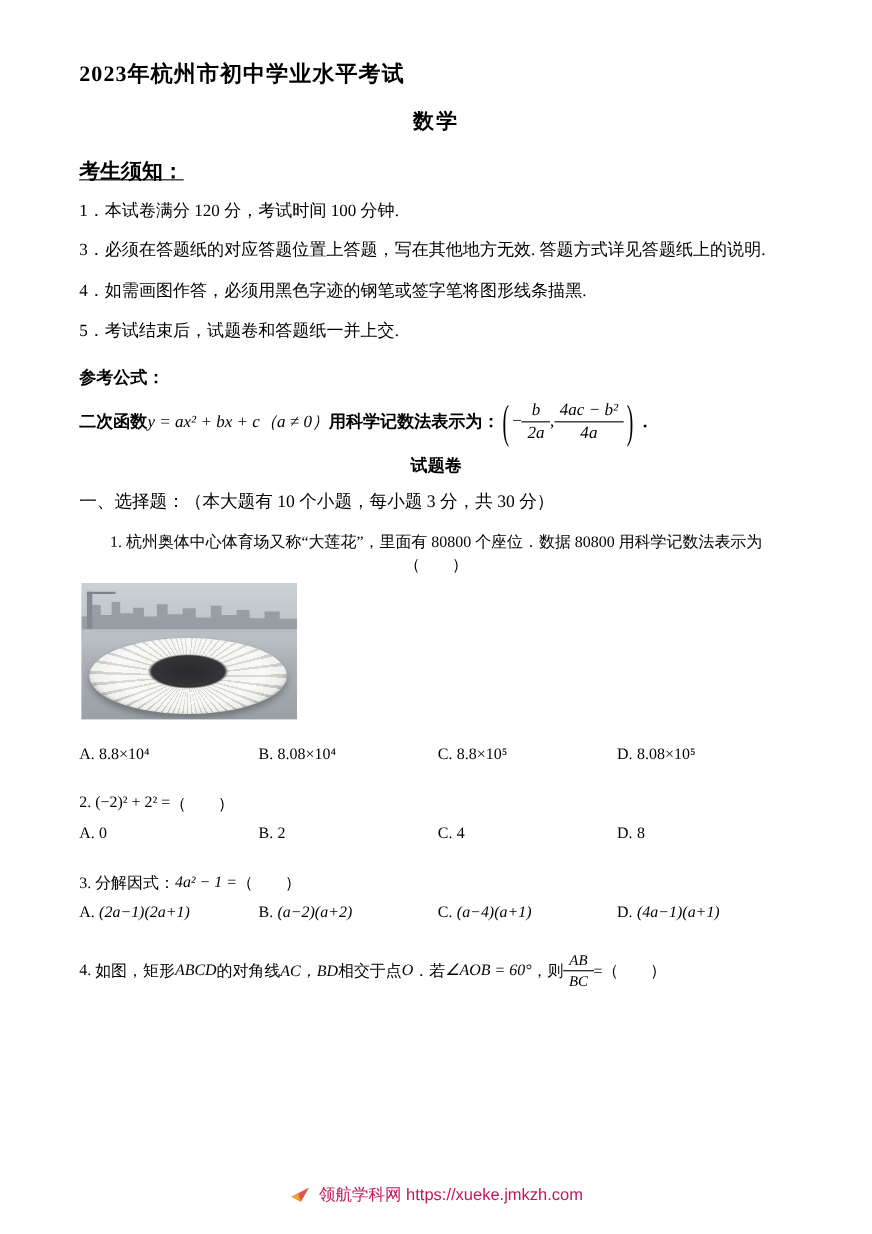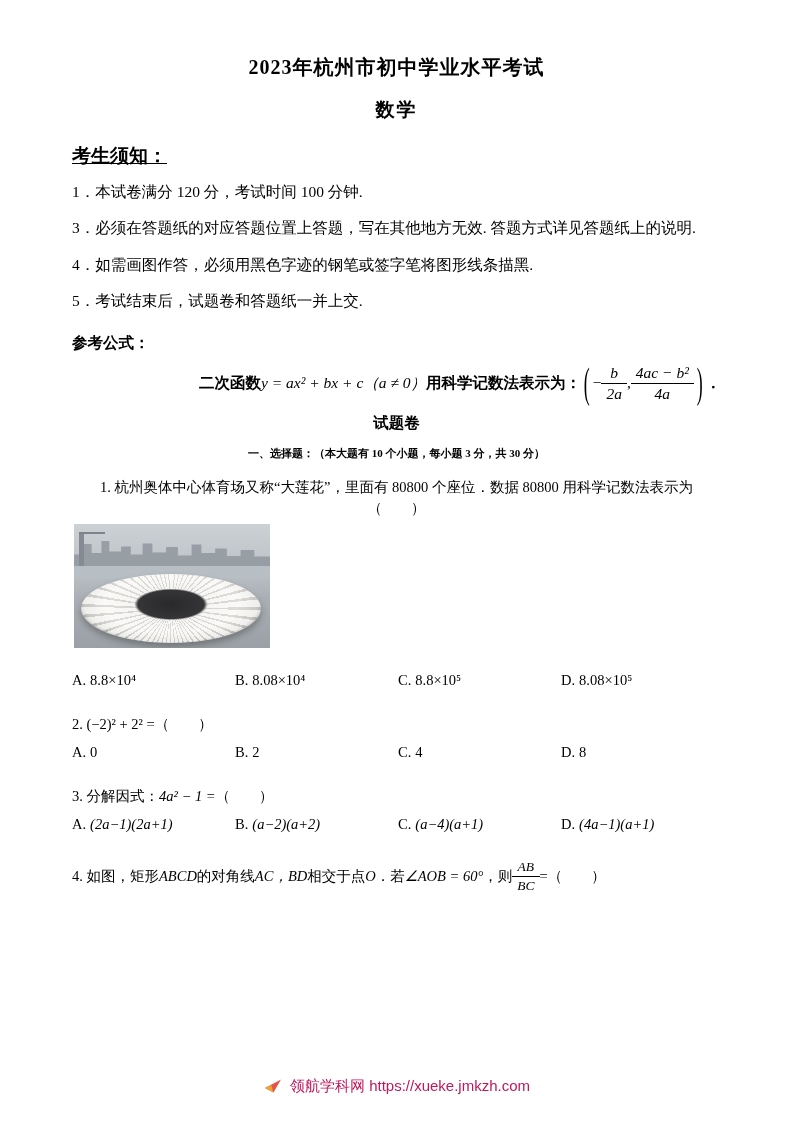--- a/index.html
+++ b/index.html
@@ -1,43 +1,43 @@
 <!DOCTYPE html>
 <html><head>
 <meta charset="utf-8">
 <style>
   html,body{margin:0;padding:0;background:#ffffff;}
   .page{position:relative;width:793px;height:1122px;background:#fff;overflow:hidden;
         font-family:"Liberation Serif","DejaVu Serif",serif;color:#000;}
   .content{padding:54px 72px 0 72px;}
 
-  .title{text-align:center;font-size:20px;font-weight:bold;margin:0 0 16px 0;letter-spacing:1px;}
+  .title{text-align:left;font-size:20px;font-weight:bold;margin:0 0 16px 0;letter-spacing:1px;}
   .subject{text-align:center;font-size:19px;font-weight:bold;margin:0 0 20px 0;letter-spacing:2px;}
 
   .notice-label{font-size:19px;font-weight:bold;margin:0 0 12px 0;text-decoration:underline;}
   .notice-item{font-size:15.5px;font-weight:normal;margin:0 0 14px 0;line-height:1.45;}
 
   .formula-label{font-size:15.5px;font-weight:bold;margin:20px 0 10px 0;}
-  .formula-line{display:flex;align-items:center;font-size:15.5px;font-weight:bold;margin:6px 0 10px 0;justify-content:flex-end;}
+  .formula-line{display:flex;align-items:center;font-size:15.5px;font-weight:bold;margin:6px 0 10px 0;}
   .formula-line .plain{font-weight:bold;}
   .mathit{font-family:"Liberation Serif",serif;font-style:italic;font-weight:normal;}
   .serif{font-family:"Liberation Serif",serif;font-style:normal;font-weight:normal;}
   .opt-label{font-family:"Liberation Serif",serif;margin-right:4px;}
 
   .frac{display:inline-block;text-align:center;vertical-align:middle;
         font-family:"Liberation Serif",serif;font-style:italic;font-weight:normal;line-height:1.15;}
   .frac .num{display:block;padding:0 5px 1px 5px;border-bottom:1px solid #000;}
   .frac .den{display:block;padding:1px 5px 0 5px;}
   .frac-sm{font-size:13.5px;}
 
   .bigp{display:inline-block;transform:scaleY(2.5) scaleX(1.05);font-size:17px;font-weight:normal;
         margin:0 3px;line-height:1;}
 
   .paper-title{text-align:center;font-size:15.5px;font-weight:bold;margin:10px 0 12px 0;}
-  .section-heading{font-size:11px;font-weight:bold;margin:0 0 16px 0;text-align:center;}
+  .section-heading{font-size:16px;font-weight:normal;margin:0 0 16px 0;}
 
   .question{font-size:14.5px;margin:0 0 2px 0;line-height:1.5;text-align:center;}
   .question-flex{display:flex;align-items:center;font-size:14.5px;margin:0 0 10px 0;flex-wrap:wrap;}
 
   .options{display:flex;font-size:14.5px;margin:0 0 26px 0;}
   .options .option{width:163px;display:flex;align-items:baseline;}
   .options .option:last-child{width:auto;}
 
   
   .photo{position:relative;width:196px;height:124px;overflow:hidden;margin:4px 0 24px 2px;

